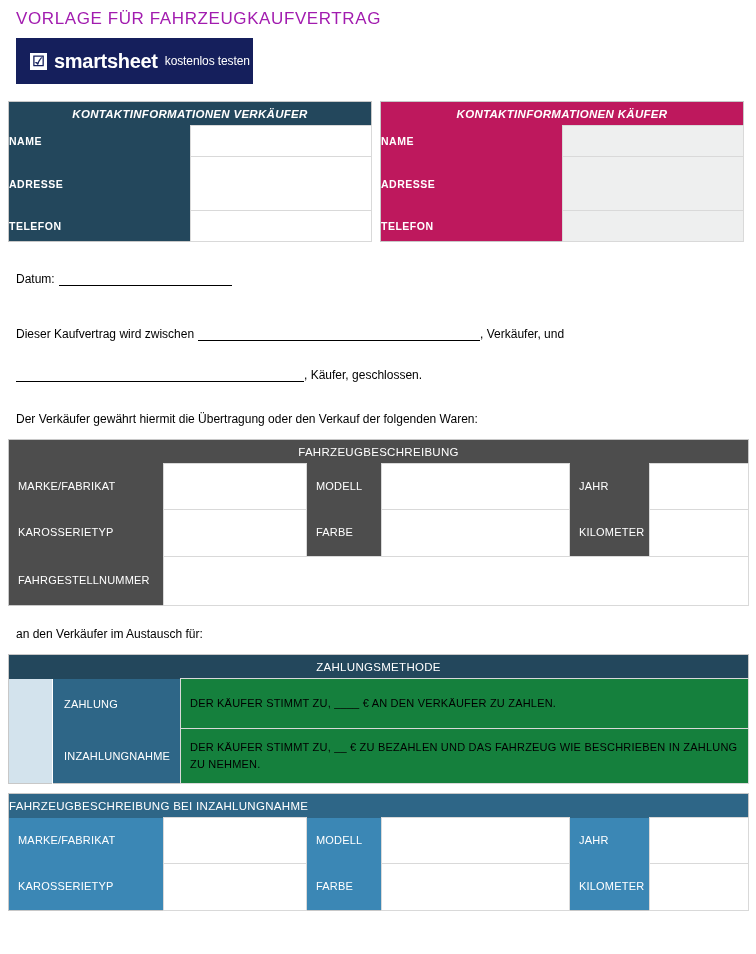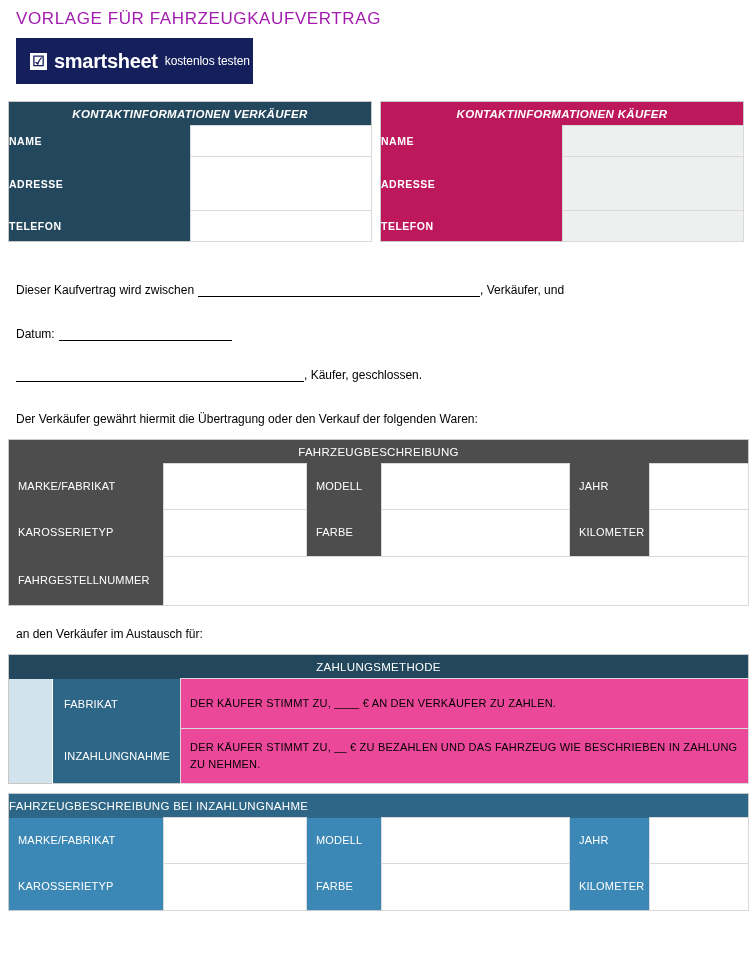--- a/index.html
+++ b/index.html
@@ -198,21 +198,21 @@
     border-right: 1px solid #ffffff;
   }
   .pt-label {
     background: #2e6687;
     color: #ffffff;
     font-size: 11px;
     padding-left: 11px;
     letter-spacing: 0.2px;
   }
   .pt-text {
-    background: #ec4899;
+    background: #15803d;
     border: 1px solid #d9d9d9;
     font-size: 11px;
     padding: 5px 9px;
     line-height: 1.55;
     letter-spacing: 0.2px;
   }
   .pt-row-1 td { height: 39px; }
   .pt-row-2 td { height: 44px; }
 
   
@@ -295,26 +295,26 @@
       </tr>
       <tr class="row-tel">
         <td class="ct-label">TELEFON</td>
         <td class="ct-value"></td>
       </tr>
     </tbody>
       </table>
 
   </div>
 
+  <div class="para p-datum">
+    <span>Datum:</span><span class="blank bl-datum"></span>
+  </div>
+
   <div class="para p-between">
     <span>Dieser Kaufvertrag wird zwischen</span><span class="blank bl-seller"></span><span>, Verkäufer, und</span>
-  </div>
-
-  <div class="para p-datum">
-    <span>Datum:</span><span class="blank bl-datum"></span>
   </div>
 
   <div class="para p-buyer">
     <span class="blank bl-buyer"></span><span>, Käufer, geschlossen.</span>
   </div>
 
   <div class="para p-grant">Der Verkäufer gewährt hiermit die Übertragung oder den Verkauf der folgenden Waren:</div>
 
   <table class="vehicle-table">
     <colgroup>
@@ -359,21 +359,21 @@
       <col style="width:44px">
         <col style="width:128px">
         <col style="width:568px">
     </colgroup>
     <tbody>
         <tr class="pt-head">
       <td colspan="3">ZAHLUNGSMETHODE</td>
     </tr>
     <tr class="pt-row-1">
       <td class="pt-check"></td>
-      <td class="pt-label">FABRIKAT</td>
+      <td class="pt-label">ZAHLUNG</td>
       <td class="pt-text">DER KÄUFER STIMMT ZU, ____ €  AN DEN VERKÄUFER ZU ZAHLEN.</td>
     </tr>
     <tr class="pt-row-2">
       <td class="pt-check"></td>
       <td class="pt-label">INZAHLUNGNAHME</td>
       <td class="pt-text">DER KÄUFER STIMMT ZU, __ € ZU BEZAHLEN UND DAS FAHRZEUG WIE BESCHRIEBEN IN ZAHLUNG ZU NEHMEN.</td>
     </tr>
   </tbody>
     </table>
 

